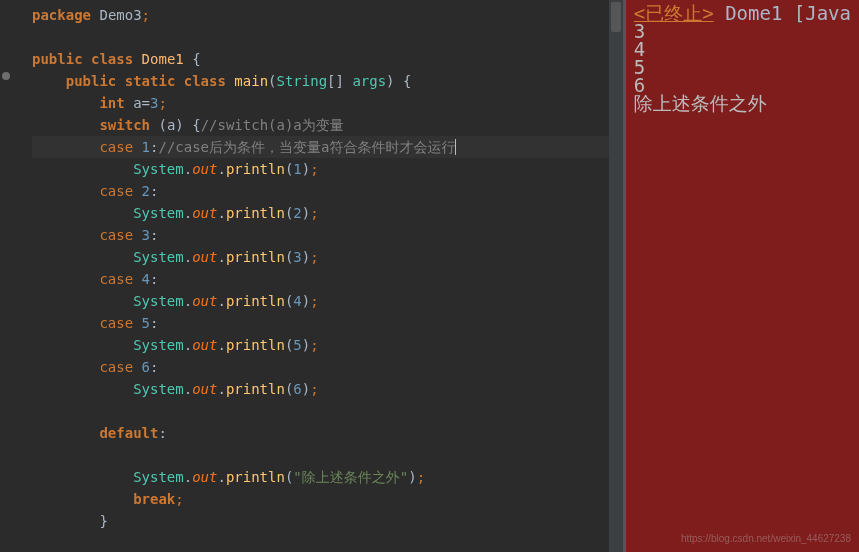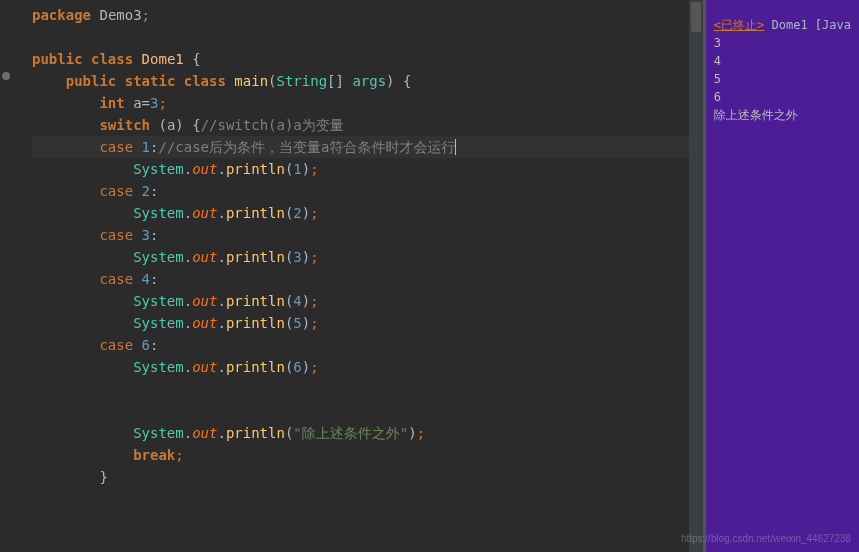--- a/index.html
+++ b/index.html
@@ -79,23 +79,23 @@
       border-radius: 2px;
     }
     .divider {
       width: 3px;
       height: 100%;
       background: #555;
     }
     .output-panel {
       flex: 1;
       height: 100%;
-      background: #4c1d95;
-      padding: 16px 8px;
-      font-size: 12px;
+      background: #7f1d1d;
+      padding: 4px 8px;
+      font-size: 19px;
       color: #bbb;
       line-height: 18px;
     }
     .output-header {
       color: #cc7832;
       text-decoration: underline;
     }
     .output-class {
       color: #a9b7c6;
     }
@@ -134,24 +134,26 @@
     <div class="code-line">        <span class="kw-int">int</span> <span class="white">a</span><span class="white">=</span><span class="number">3</span><span class="punct">;</span></div>
     <div class="code-line">        <span class="kw-switch">switch</span> <span class="paren">(</span><span class="white">a</span><span class="paren">)</span> <span class="white">{</span><span class="comment">//switch(a)a为变量</span></div>
     <div class="code-line highlighted-line">        <span class="kw-case">case</span> <span class="number">1</span><span class="white">:</span><span class="comment">//case后为条件，当变量a符合条件时才会运行</span><span class="cursor"></span></div>
     <div class="code-line">            <span class="sys-class">System</span><span class="white">.</span><span class="out-field">out</span><span class="white">.</span><span class="method-name">println</span><span class="paren">(</span><span class="number">1</span><span class="paren">)</span><span class="punct">;</span></div>
     <div class="code-line">        <span class="kw-case">case</span> <span class="number">2</span><span class="white">:</span></div>
     <div class="code-line">            <span class="sys-class">System</span><span class="white">.</span><span class="out-field">out</span><span class="white">.</span><span class="method-name">println</span><span class="paren">(</span><span class="number">2</span><span class="paren">)</span><span class="punct">;</span></div>
     <div class="code-line">        <span class="kw-case">case</span> <span class="number">3</span><span class="white">:</span></div>
     <div class="code-line">            <span class="sys-class">System</span><span class="white">.</span><span class="out-field">out</span><span class="white">.</span><span class="method-name">println</span><span class="paren">(</span><span class="number">3</span><span class="paren">)</span><span class="punct">;</span></div>
     <div class="code-line">        <span class="kw-case">case</span> <span class="number">4</span><span class="white">:</span></div>
     <div class="code-line">            <span class="sys-class">System</span><span class="white">.</span><span class="out-field">out</span><span class="white">.</span><span class="method-name">println</span><span class="paren">(</span><span class="number">4</span><span class="paren">)</span><span class="punct">;</span></div>
+    <div class="code-line">        <span class="kw-case">case</span> <span class="number">5</span><span class="white">:</span></div>
     <div class="code-line">            <span class="sys-class">System</span><span class="white">.</span><span class="out-field">out</span><span class="white">.</span><span class="method-name">println</span><span class="paren">(</span><span class="number">5</span><span class="paren">)</span><span class="punct">;</span></div>
     <div class="code-line">        <span class="kw-case">case</span> <span class="number">6</span><span class="white">:</span></div>
     <div class="code-line">            <span class="sys-class">System</span><span class="white">.</span><span class="out-field">out</span><span class="white">.</span><span class="method-name">println</span><span class="paren">(</span><span class="number">6</span><span class="paren">)</span><span class="punct">;</span></div>
     <div class="code-line"> </div>
+    <div class="code-line">        <span class="kw-default">default</span><span class="white">:</span></div>
     <div class="code-line"> </div>
     <div class="code-line">            <span class="sys-class">System</span><span class="white">.</span><span class="out-field">out</span><span class="white">.</span><span class="method-name">println</span><span class="paren">(</span><span class="string">"除上述条件之外"</span><span class="paren">)</span><span class="punct">;</span></div>
     <div class="code-line">            <span class="kw-break">break</span><span class="punct">;</span></div>
     <div class="code-line">        <span class="white">}</span></div>
   </div>
   <div class="scrollbar">
     <div class="scrollbar-thumb"></div>
   </div>
 </div>
 

